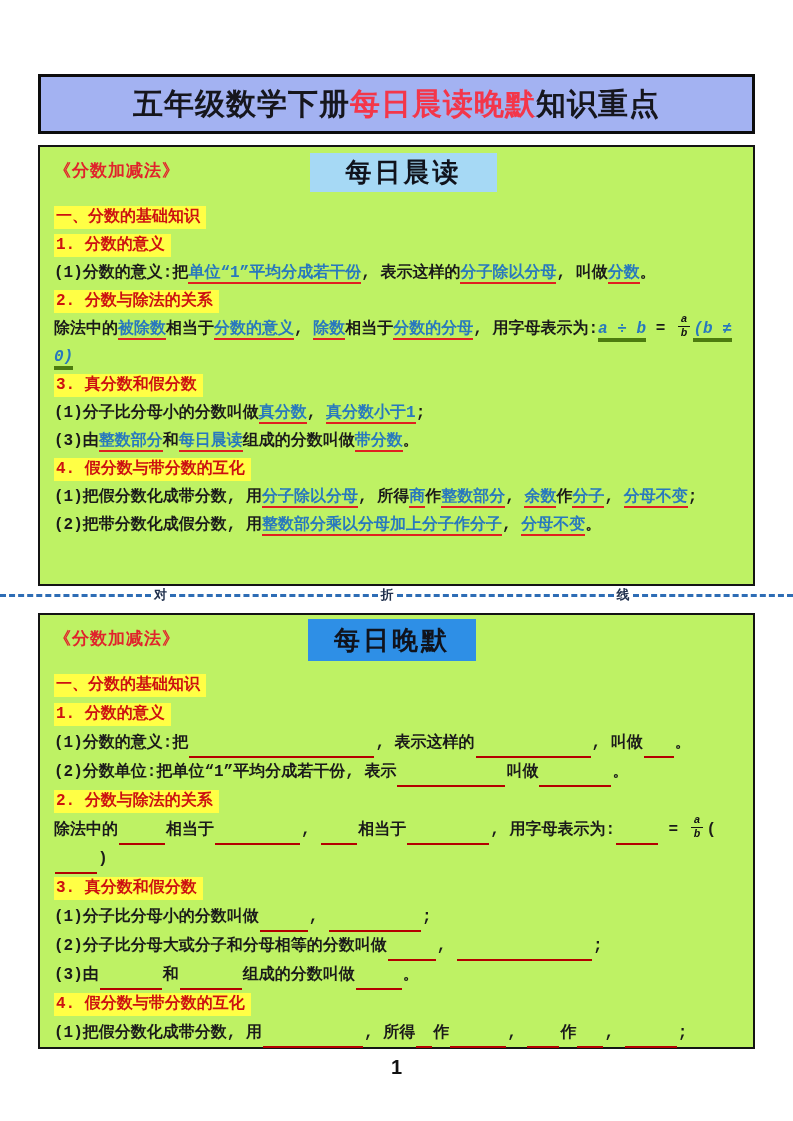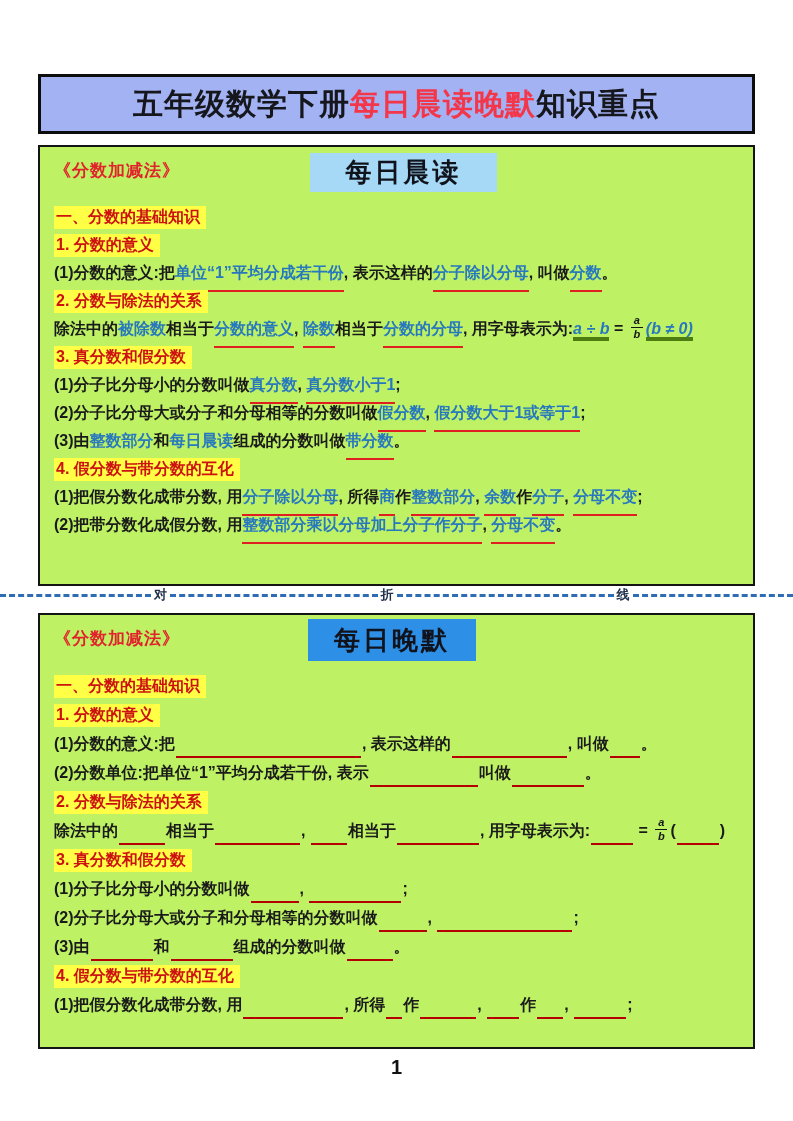--- a/index.html
+++ b/index.html
@@ -23,27 +23,27 @@
   .topic{position:absolute;left:14px;top:12px;font-size:17px;font-weight:bold;
          color:#e0242c;letter-spacing:1px;}
   .badge{position:absolute;display:flex;align-items:center;justify-content:center;
          font-weight:bold;color:#10131c;}
   .badge-morning{left:270px;top:6px;width:187px;height:39px;background:#a6d9f5;
          font-size:26px;letter-spacing:3px;}
   .badge-evening{left:268px;top:4px;width:168px;height:42px;background:#2e8fe6;
          font-size:26px;letter-spacing:3px;}
 
   
-  .content{padding:2px 12px 0 14px;font-size:16px;font-weight:bold;color:#1a1a1a;}
+  .content{padding:2px 12px 0 14px;font-size:16px;font-weight:bold;color:#1a1a1a;font-family:Liberation Mono, monospace;}
   .box-morning .content .row{min-height:28px;line-height:28px;}
   .box-evening .content .row{min-height:29px;line-height:29px;}
   .heading-hl{display:inline-block;background:#ffff45;color:#cc1111;
               padding:0 6px 1px 2px;line-height:22px;}
   .seg-k{color:#1a1a1a;}
-  .seg-b{color:#2878be;border-bottom:2px solid #e02020;padding-bottom:9px;}
+  .seg-b{color:#2878be;border-bottom:2px solid #e02020;padding-bottom:0;}
   .seg-bi{color:#2878be;font-style:italic;border-bottom:4px solid #4d7c0f;}
   .blank{display:inline-block;height:1.05em;border-bottom:2px solid #b40000;
          margin:0 1px;vertical-align:bottom;}
   .frac{display:inline-flex;flex-direction:column;align-items:center;
         vertical-align:middle;font-style:italic;font-weight:bold;color:#141414;
         font-size:11px;line-height:11px;margin:0 3px;transform:translateY(-2px);}
   .frac .num{border-bottom:1.5px solid #141414;padding:0 3px 1px;}
   .frac .den{padding-top:1px;}
 
   
@@ -76,21 +76,20 @@
         <div class="row"><span class="heading-hl">一、分数的基础知识</span></div>
         <div class="row"><span class="heading-hl">1. 分数的意义</span></div>
         <div class="row"><span class="seg-k">(1)分数的意义:把</span><span class="seg-b">单位“1”平均分成若干份</span><span class="seg-k">, 表示这样的</span><span class="seg-b">分子除以分母</span><span class="seg-k">, 叫做</span><span class="seg-b">分数</span><span class="seg-k">。</span></div>
         <div class="row"><span class="heading-hl">2. 分数与除法的关系</span></div>
         <div class="row"><span class="seg-k">除法中的</span><span class="seg-b">被除数</span><span class="seg-k">相当于</span><span class="seg-b">分数的意义</span><span class="seg-k">, </span><span class="seg-b">除数</span><span class="seg-k">相当于</span><span class="seg-b">分数的分母</span><span class="seg-k">, 用字母表示为:</span><span class="seg-bi">a ÷ b</span><span class="seg-k"> = </span><span class="frac">
             <span class="num">a</span>
             <span class="den">b</span>
           </span><span class="seg-bi">(b ≠ 0)</span></div>
         <div class="row"><span class="heading-hl">3. 真分数和假分数</span></div>
         <div class="row"><span class="seg-k">(1)分子比分母小的分数叫做</span><span class="seg-b">真分数</span><span class="seg-k">, </span><span class="seg-b">真分数小于1</span><span class="seg-k">;</span></div>
-        <div class="row"><span class="seg-k">(2)分子比分母大或分子和分母相等的分数叫做</span><span class="seg-b">假分数</span><span class="seg-k">, </span><span class="seg-b">假分数大于1或等于1</span><span class="seg-k">;</span></div>
         <div class="row"><span class="seg-k">(3)由</span><span class="seg-b">整数部分</span><span class="seg-k">和</span><span class="seg-b">每日晨读</span><span class="seg-k">组成的分数叫做</span><span class="seg-b">带分数</span><span class="seg-k">。</span></div>
         <div class="row"><span class="heading-hl">4. 假分数与带分数的互化</span></div>
         <div class="row"><span class="seg-k">(1)把假分数化成带分数, 用</span><span class="seg-b">分子除以分母</span><span class="seg-k">, 所得</span><span class="seg-b">商</span><span class="seg-k">作</span><span class="seg-b">整数部分</span><span class="seg-k">, </span><span class="seg-b">余数</span><span class="seg-k">作</span><span class="seg-b">分子</span><span class="seg-k">, </span><span class="seg-b">分母不变</span><span class="seg-k">;</span></div>
         <div class="row"><span class="seg-k">(2)把带分数化成假分数, 用</span><span class="seg-b">整数部分乘以分母加上分子作分子</span><span class="seg-k">, </span><span class="seg-b">分母不变</span><span class="seg-k">。</span></div>
       </div>
   </div>
 
   <div class="foldline">
     <span class="fold-dash fd-1"></span>
     <span class="fold-char">对</span>

